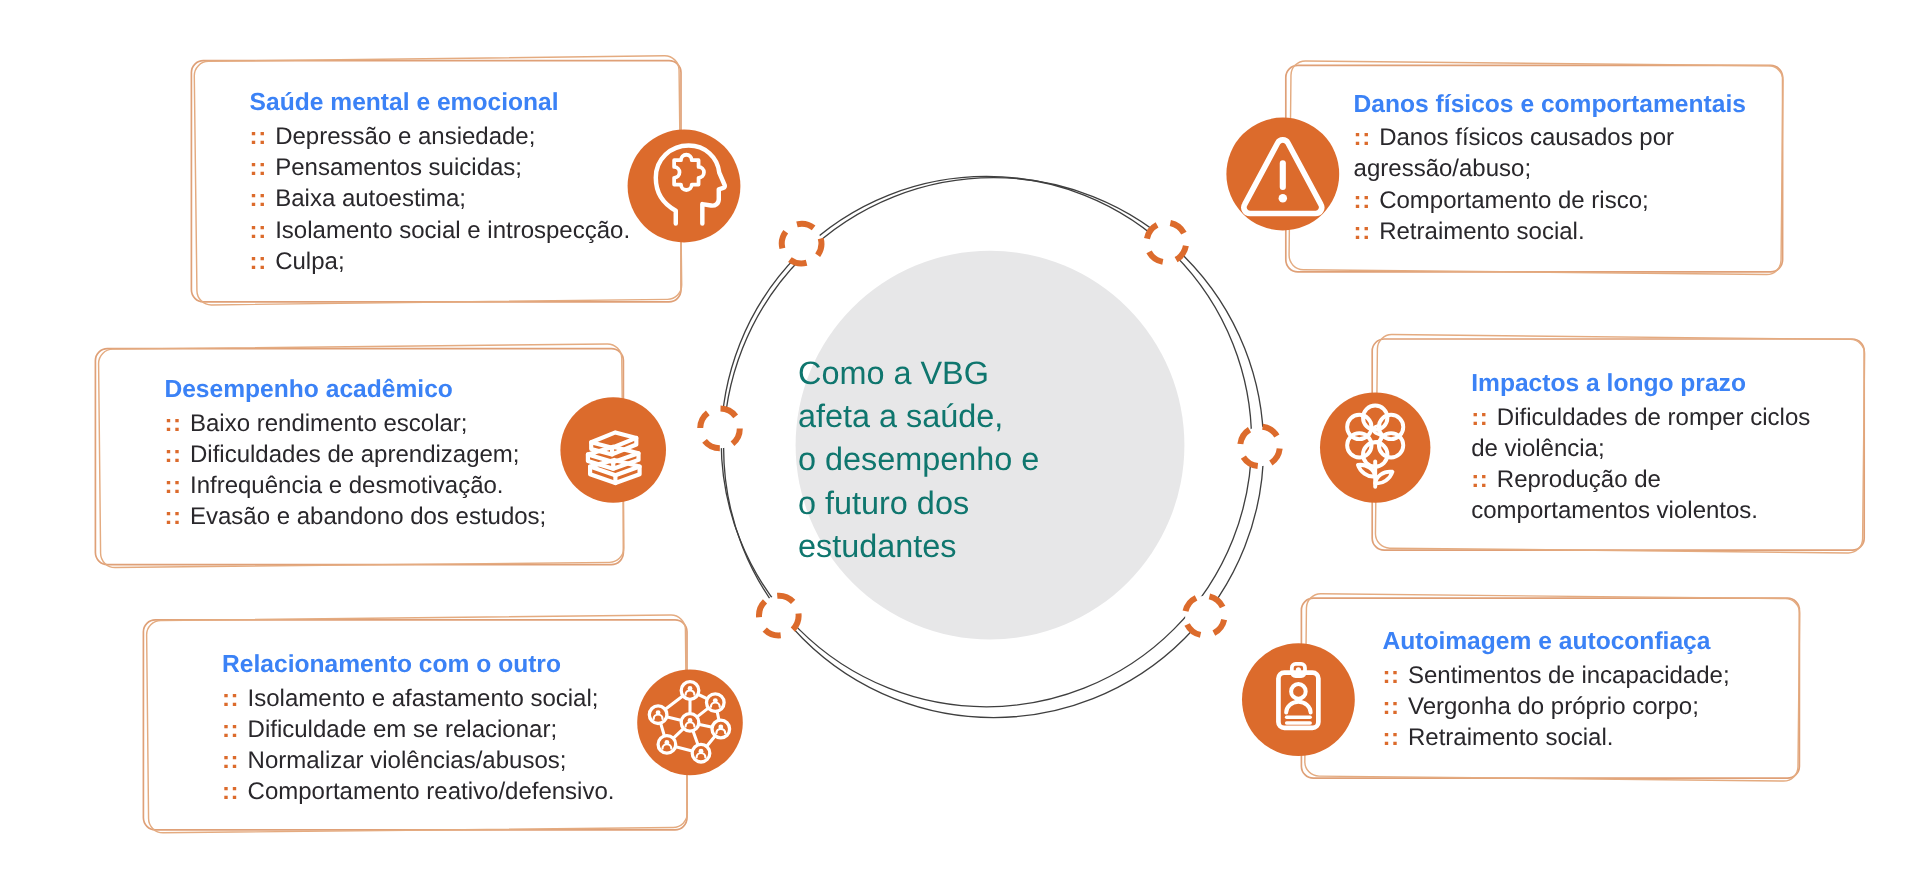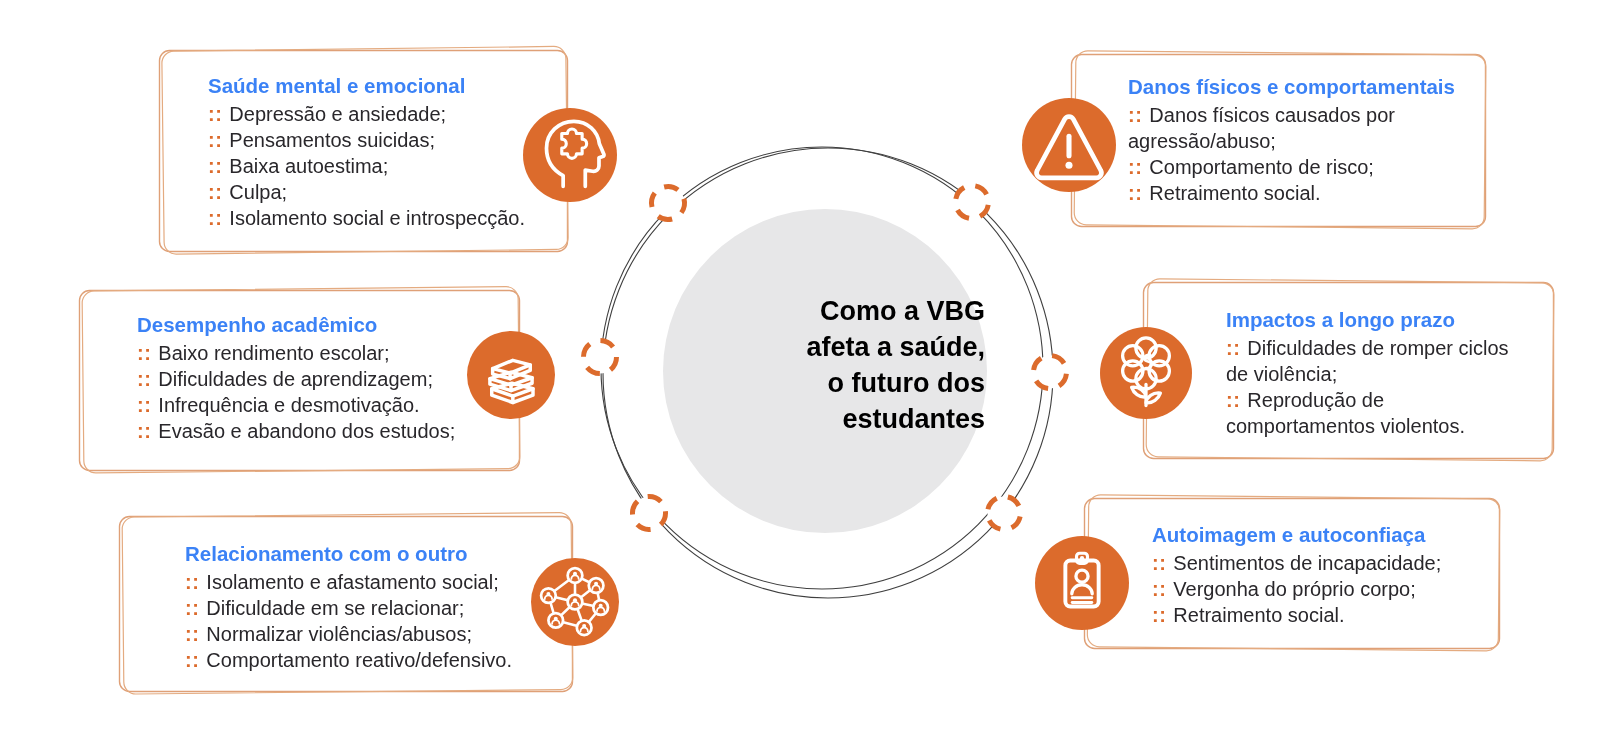--- a/index.html
+++ b/index.html
@@ -16,21 +16,21 @@
   .r2{fill:none;stroke:#e4ab80;stroke-width:1.2;}
   .content{position:absolute;left:0;top:0;right:0;bottom:0;box-sizing:border-box;}
   .title{font-weight:bold;color:#3b82f6;font-size:20.5px;line-height:27px;white-space:nowrap;margin:0 0 2px 0;}
   .line{font-size:20px;line-height:26px;color:#29272b;white-space:nowrap;}
   .b{color:#dc6b2c;font-weight:bold;letter-spacing:0.5px;margin-right:7px;}
   .icon-circle{position:absolute;border-radius:50%;background:#dc6b2c;display:flex;align-items:center;justify-content:center;}
   .icon-circle svg{display:block;}
   .ic{stroke:#ffffff;fill:none;stroke-width:1.9;stroke-linecap:round;stroke-linejoin:round;}
   .icf{fill:#ffffff;stroke:none;}
   .node{fill:#dc6b2c;stroke:#ffffff;stroke-width:1.5;}
-  .center-text{position:absolute;text-align:right;font-weight:bold;color:#000000;font-size:27px;line-height:36px;}
+  .center-text{position:absolute;text-align:left;font-weight:normal;color:#0f766e;font-size:27px;line-height:36px;}
 </style>
 </head>
 <body>
 
 <div class="stage">
 
   <svg class="bg" width="1600" height="739">
     <circle class="orbit" cx="822" cy="368" r="221"></circle>
     <circle class="orbit" cx="828" cy="373" r="225"></circle>
     <circle cx="825" cy="371" r="162" fill="#e7e7e8"></circle>
@@ -50,36 +50,37 @@
         <circle cx="649" cy="513" r="16.5"></circle>
       </g>
     <g class="marker" transform="rotate(12 1004 513)">
         <circle cx="1004" cy="513" r="16.5"></circle>
       </g>
   </svg>
 
   <div class="center-text" style="left:665px;top:293px;width:320px;">
     <div>Como a VBG</div>
     <div>afeta a saúde,</div>
+    <div>o desempenho e</div>
     <div>o futuro dos</div>
     <div>estudantes</div>
   </div>
 
   <div class="card" style="left:158px;top:48px;width:412px;height:207px;">
     <svg class="sketch" width="412" height="207">
       <rect class="r1" x="1.5" y="2.5" width="408" height="201" rx="10"></rect>
       <rect class="r2" x="5" y="0.8" width="404" height="203" rx="12" transform="rotate(-0.7 206 103)"></rect>
     </svg>
     <div class="content" style="padding:24px 8px 0 50px;">
       <div class="title">Saúde mental e emocional</div>
       <div class="line"><span class="b">::</span><span>Depressão e ansiedade;</span></div>
       <div class="line"><span class="b">::</span><span>Pensamentos suicidas;</span></div>
       <div class="line"><span class="b">::</span><span>Baixa autoestima;</span></div>
+      <div class="line"><span class="b">::</span><span>Isolamento social e introspecção.</span></div>
       <div class="line"><span class="b">::</span><span>Culpa;</span></div>
-      <div class="line"><span class="b">::</span><span>Isolamento social e introspecção.</span></div>
     </div>
   </div>
 
   <div class="card" style="left:78px;top:288px;width:444px;height:186px;">
     <svg class="sketch" width="444" height="186">
       <rect class="r1" x="1.5" y="2.5" width="440" height="180" rx="10"></rect>
       <rect class="r2" x="5" y="0.8" width="436" height="182" rx="12" transform="rotate(-0.6 222 93)"></rect>
     </svg>
     <div class="content" style="padding:23px 8px 0 59px;">
       <div class="title">Desempenho acadêmico</div>

